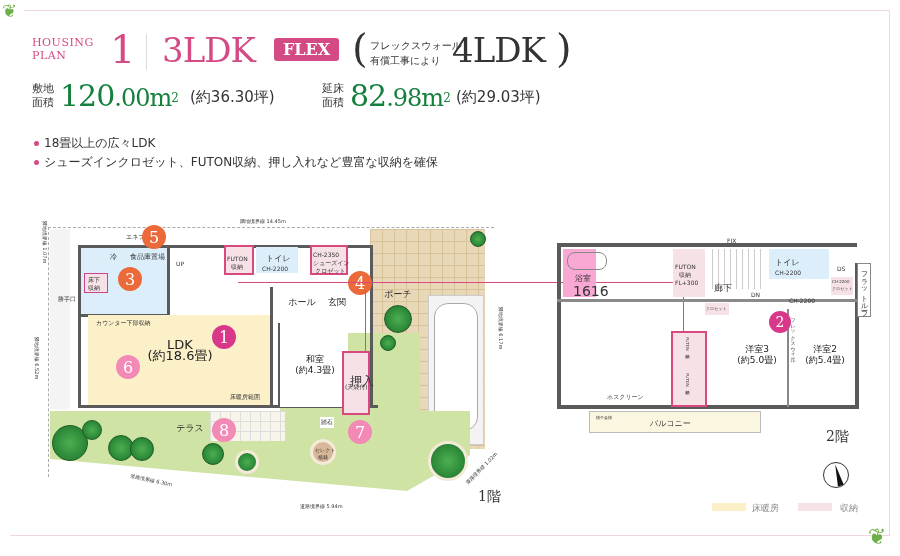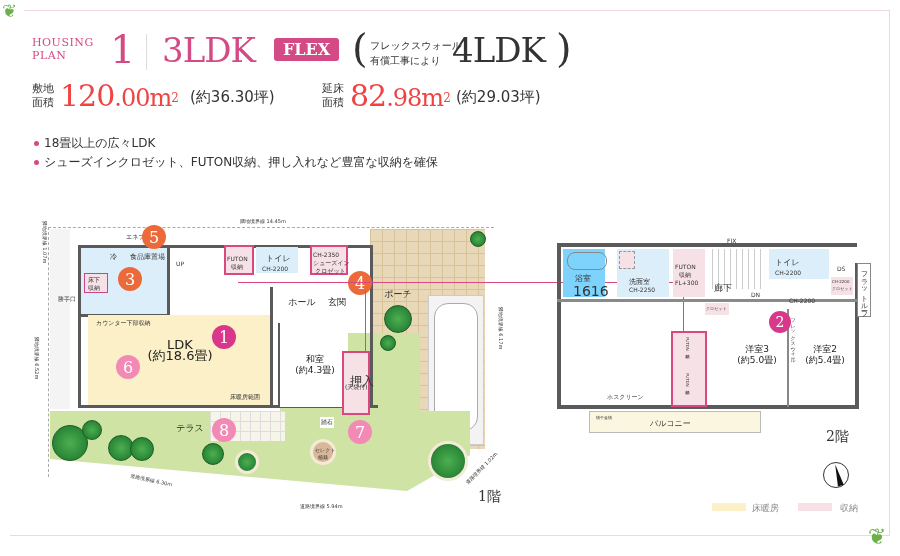--- a/index.html
+++ b/index.html
@@ -10,21 +10,21 @@
 .leaf{position:absolute;color:#6db04a;font-size:18px}
 .hp{position:absolute;left:32px;top:36px;font-family:"DejaVu Serif",serif;color:#d44a84;font-size:11px;line-height:13px;letter-spacing:.5px}
 .hp-num{position:absolute;left:110px;top:28px;font-family:"DejaVu Serif",serif;color:#d44a84;font-size:40px;line-height:42px}
 .vsep{position:absolute;left:146px;top:34px;width:1px;height:36px;background:#ddd}
 .ldk{position:absolute;left:162px;top:30px;font-family:"DejaVu Serif",serif;color:#d44a84;font-size:34px;line-height:40px;letter-spacing:-1px}
 .flex{position:absolute;left:274px;top:38px;background:#d44a84;color:#fff;font-family:"DejaVu Serif",serif;font-weight:bold;font-size:16px;padding:2px 9px;border-radius:3px}
 .paren{position:absolute;font-family:"DejaVu Serif",serif;color:#333;font-size:40px;line-height:40px;top:28px}
 .flexnote{position:absolute;left:370px;top:38px;font-size:10px;line-height:15px;color:#333}
 .ldk4{position:absolute;left:452px;top:30px;font-family:"DejaVu Serif",serif;color:#333;font-size:34px;line-height:40px;letter-spacing:-1px}
 .alabel{position:absolute;font-size:11px;line-height:14px;color:#333}
-.aval{position:absolute;font-family:"DejaVu Serif",serif;color:#ef4444;font-size:30px;line-height:32px;letter-spacing:-1px}
+.aval{position:absolute;font-family:"DejaVu Serif",serif;color:#15803d;font-size:30px;line-height:32px;letter-spacing:-1px}
 .aval sup{font-size:12px;vertical-align:top;position:relative;top:2px}
 .aval .dec{font-size:24px}
 .atsubo{position:absolute;font-size:15px;color:#333}
 .features{position:absolute;left:34px;top:134px;font-size:12px;line-height:19px;color:#333}
 .features li{list-style:none;position:relative;padding-left:10px}
 .features li::before{content:"";position:absolute;left:0;top:7px;width:5px;height:5px;border-radius:50%;background:#d44a84}
 .plan{position:absolute;overflow:hidden}
 .room{position:absolute;display:flex;align-items:center;justify-content:center;text-align:center;font-size:9px;line-height:11px;color:#222}
 .wall{position:absolute;background:#5a5a5a}
 .badge{position:absolute;width:24px;height:24px;border-radius:50%;color:#fff;font-family:"DejaVu Serif",serif;font-size:16px;display:flex;align-items:center;justify-content:center}
@@ -198,31 +198,26 @@
 <div class="pinkline" style="left:365px;top:290px;width:1px;height:62px"></div>
 
 <div class="plan" style="left:555px;top:235px;width:330px;height:210px">
 
   <div class="wall" style="left:2px;top:8px;width:300px;height:4px"></div>
   <div class="wall" style="left:2px;top:8px;width:4px;height:165px"></div>
   <div class="wall" style="left:2px;top:170px;width:300px;height:4px"></div>
   <div class="wall" style="left:300px;top:28px;width:4px;height:146px"></div>
   <div class="wall" style="left:2px;top:64px;width:300px;height:3px;background:#8a8a8a"></div>
 
-  <div style="position:absolute;left:8px;top:14px;width:42px;height:48px;background:#7dd3fc">
+  <div style="position:absolute;left:8px;top:14px;width:33px;height:48px;background:#f9a8d4">
     <div style="position:absolute;left:4px;top:3px;width:40px;height:18px;border:1px solid #888;border-radius:8px"></div>
     <div class="tiny" style="left:12px;top:24px;font-size:8px">浴室</div>
     <div class="tiny" style="left:10px;top:34px;font-size:14px">1616</div>
   </div>
 
-  <div style="position:absolute;left:62px;top:14px;width:52px;height:48px;background:#dceefa">
-    <div style="position:absolute;left:2px;top:2px;width:16px;height:18px;background:#f5e1e6;border:1px dashed #999"></div>
-    <div class="tiny" style="left:12px;top:28px;font-size:7px">洗面室</div>
-    <div class="tiny" style="left:12px;top:37px">CH-2250</div>
-  </div>
 
   <div style="position:absolute;left:118px;top:14px;width:32px;height:48px;background:#f5e1e6">
     <div class="tiny" style="left:2px;top:14px">FUTON</div>
     <div class="tiny" style="left:6px;top:22px">収納</div>
     <div class="tiny" style="left:2px;top:30px">FL+300</div>
   </div>
 
   <div style="position:absolute;left:152px;top:14px;width:56px;height:40px;background:repeating-linear-gradient(90deg,#fff 0 5px,#ccc 5px 6px)"></div>
   <div class="tiny" style="left:172px;top:2px">FIX</div>
   <div class="tiny" style="left:196px;top:56px">DN</div>

